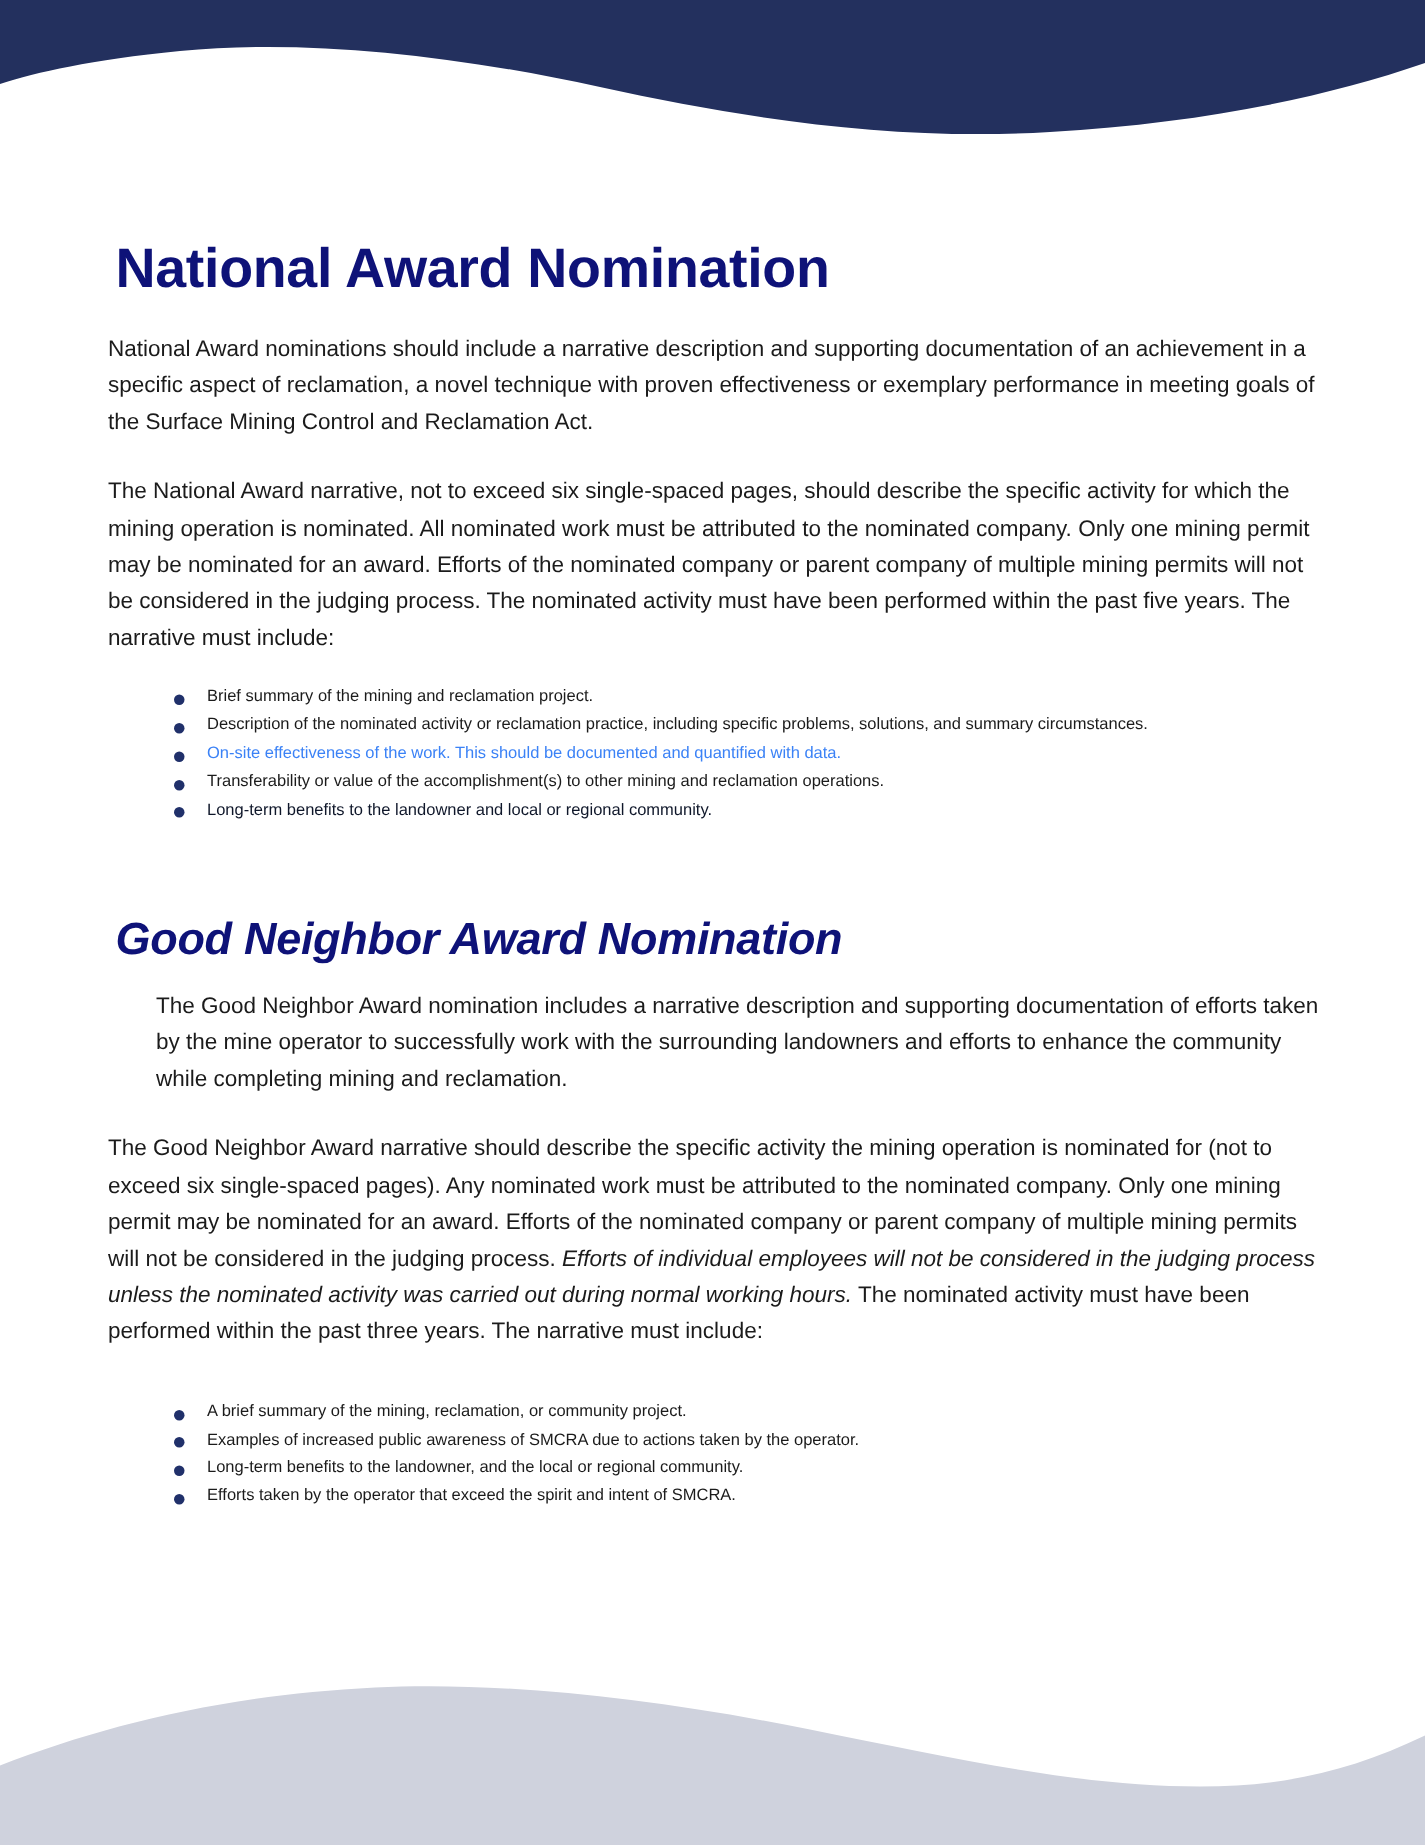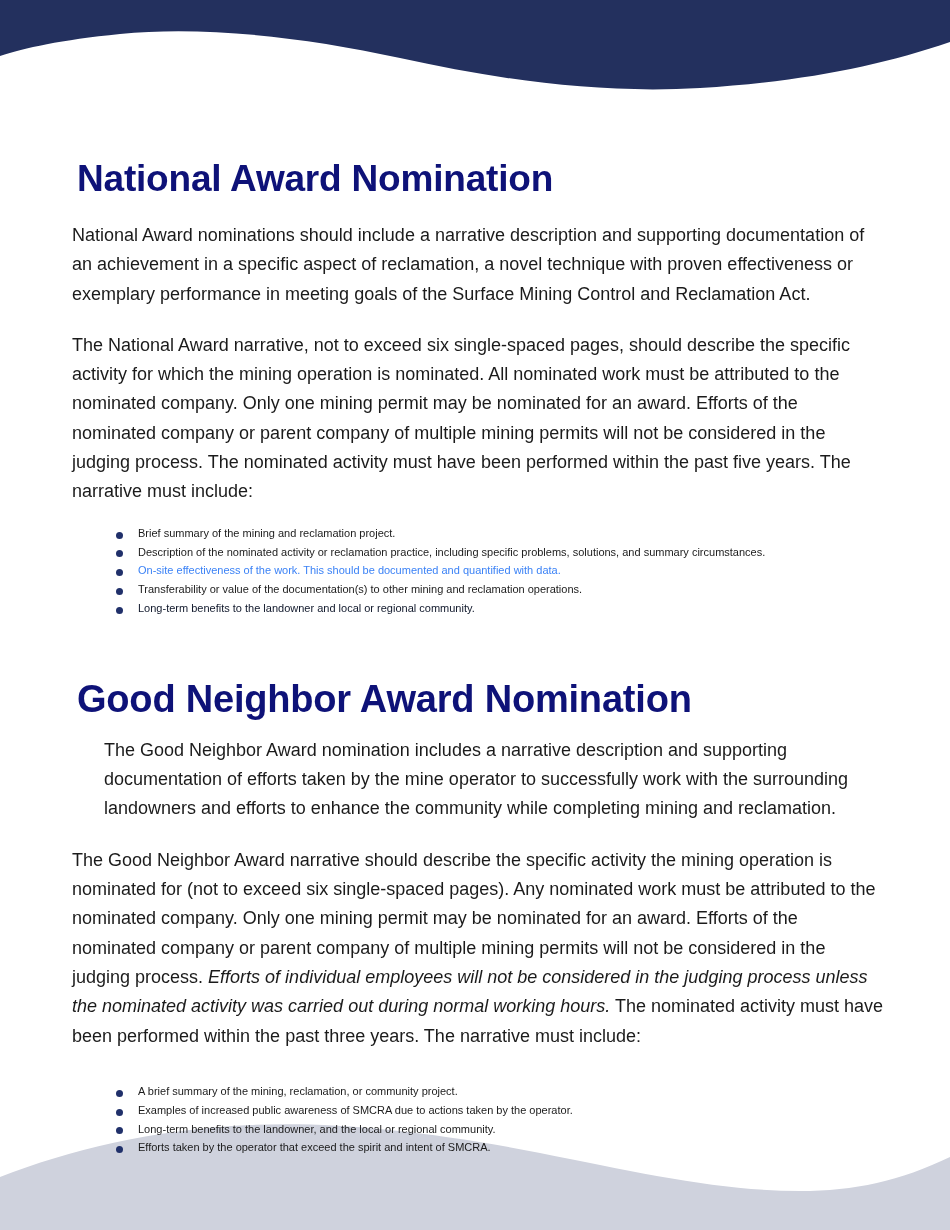--- a/index.html
+++ b/index.html
@@ -50,26 +50,27 @@
     font-size: 37px;
     line-height: 1.05;
     font-weight: bold;
     color: #0e1278;
     margin: 0 0 22px 5px;
     letter-spacing: -0.2px;
   }
   h1.doc-heading.second {
     margin-top: 62px;
     margin-bottom: 16px;
-    font-size: 38px;
+    font-size: 30px;
+    font-style: italic;
   }
 
   p.body-text {
     font-family: "Liberation Sans", sans-serif;
-    font-size: 18px;
+    font-size: 15px;
     line-height: 1.63;
     color: #1b1b1b;
     margin: 0 0 22px 0;
     max-width: 812px;
     text-align: left;
   }
   p.body-text.tight {
     margin-bottom: 0;
   }
   p.body-text .ital {
@@ -132,21 +133,21 @@
       <li style="color: rgb(27, 27, 27);">
         <span class="bullet-dot" style="background: rgb(32, 48, 106);"></span>
         <span>Description of the nominated activity or reclamation practice, including specific problems, solutions, and summary circumstances.</span>
       </li>
       <li style="color: #3b82f6;">
         <span class="bullet-dot" style="background: rgb(32, 48, 106);"></span>
         <span>On-site effectiveness of the work. This should be documented and quantified with data.</span>
       </li>
       <li style="color: rgb(27, 27, 27);">
         <span class="bullet-dot" style="background: rgb(32, 48, 106);"></span>
-        <span>Transferability or value of the documentation(s) to other mining and reclamation operations.</span>
+        <span>Transferability or value of the accomplishment(s) to other mining and reclamation operations.</span>
       </li>
       <li style="color: #0f172a;">
         <span class="bullet-dot" style="background: rgb(32, 48, 106);"></span>
         <span>Long-term benefits to the landowner and local or regional community.</span>
       </li>
     </ul>
   </section>
 
   <section>
     <h1 class="doc-heading second" style="color: rgb(14, 18, 120);">Good Neighbor Award Nomination</h1>

